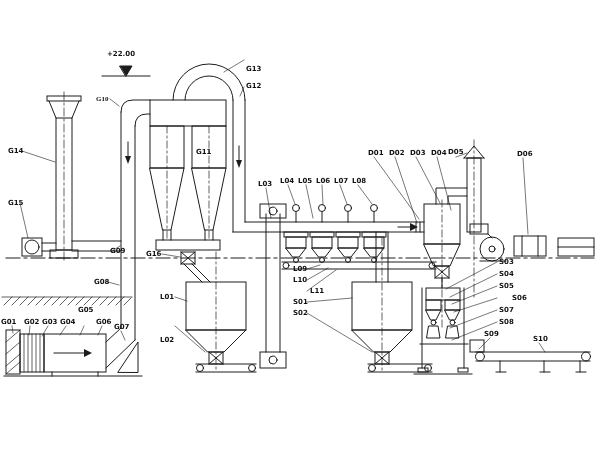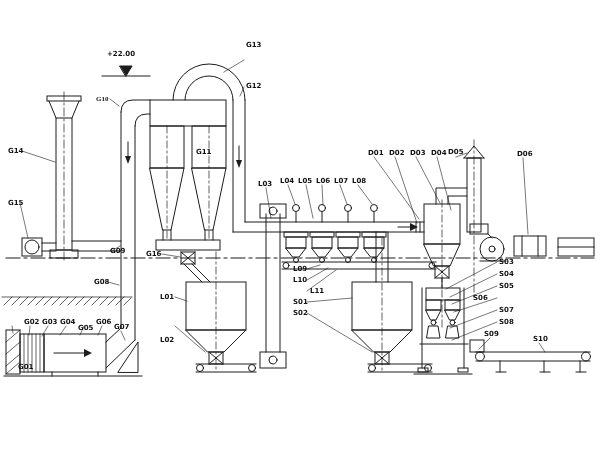--- a/index.html
+++ b/index.html
@@ -258,34 +258,34 @@
         <path d="M497 262 L446 289 M497 274 L450 297 M497 286 L452 304 M497 298 L454 312 M497 310 L450 328 M497 322 L452 340"></path>
         <path d="M490 338 L479 349"></path>
         <path d="M539 343 L545 352"></path>
       </g>
 
     </g>
   </svg>
 
   <div class="label-layer">
       <div class="lbl" style="left: 107px; top: 50px;">+22.00</div>
-      <div class="lbl" style="left: 246px; top: 41px; text-align: right;">G13</div>
+      <div class="lbl" style="left: 246px; top: 65px; text-align: right;">G13</div>
       <div class="lbl" style="left: 246px; top: 82px;">G12</div>
       <div class="lbl" style="left: 96px; top: 95px; font-family: Liberation Serif, serif;">G10</div>
       <div class="lbl" style="left: 8px; top: 147px;">G14</div>
       <div class="lbl" style="left: 196px; top: 148px;">G11</div>
       <div class="lbl" style="left: 8px; top: 199px;">G15</div>
       <div class="lbl" style="left: 98px; top: 247px; margin-left: 12px;">G09</div>
       <div class="lbl" style="left: 146px; top: 250px;">G16</div>
       <div class="lbl" style="left: 94px; top: 278px;">G08</div>
-      <div class="lbl" style="left: 18px; top: 318px; margin-top: 45px;">G01</div>
+      <div class="lbl" style="left: 1px; top: 318px;">G01</div>
       <div class="lbl" style="left: 24px; top: 318px;">G02</div>
       <div class="lbl" style="left: 42px; top: 318px;">G03</div>
       <div class="lbl" style="left: 60px; top: 318px;">G04</div>
-      <div class="lbl" style="left: 78px; top: 324px;">G05</div>
+      <div class="lbl" style="left: 78px; top: 306px;">G05</div>
       <div class="lbl" style="left: 96px; top: 318px;">G06</div>
       <div class="lbl" style="left: 114px; top: 323px; text-align: center;">G07</div>
       <div class="lbl" style="left: 160px; top: 293px;">L01</div>
       <div class="lbl" style="left: 160px; top: 322px; margin-top: 14px;">L02</div>
       <div class="lbl" style="left: 258px; top: 180px;">L03</div>
       <div class="lbl" style="left: 280px; top: 177px;">L04</div>
       <div class="lbl" style="left: 298px; top: 177px;">L05</div>
       <div class="lbl" style="left: 316px; top: 177px;">L06</div>
       <div class="lbl" style="left: 334px; top: 177px;">L07</div>
       <div class="lbl" style="left: 352px; top: 177px;">L08</div>
@@ -296,19 +296,19 @@
       <div class="lbl" style="left: 293px; top: 309px;">S02</div>
       <div class="lbl" style="left: 368px; top: 149px;">D01</div>
       <div class="lbl" style="left: 389px; top: 149px;">D02</div>
       <div class="lbl" style="left: 410px; top: 149px;">D03</div>
       <div class="lbl" style="left: 431px; top: 149px;">D04</div>
       <div class="lbl" style="left: 448px; top: 148px;">D05</div>
       <div class="lbl" style="left: 517px; top: 150px;">D06</div>
       <div class="lbl" style="left: 499px; top: 258px;">S03</div>
       <div class="lbl" style="left: 499px; top: 270px;">S04</div>
       <div class="lbl" style="left: 499px; top: 282px;">S05</div>
-      <div class="lbl" style="left: 473px; top: 294px;">S06</div>
+      <div class="lbl" style="left: 512px; top: 294px;">S06</div>
       <div class="lbl" style="left: 499px; top: 306px;">S07</div>
       <div class="lbl" style="left: 499px; top: 318px;">S08</div>
       <div class="lbl" style="left: 484px; top: 330px;">S09</div>
       <div class="lbl" style="left: 533px; top: 335px;">S10</div>
     </div>
 </div>
 
 </body></html>

